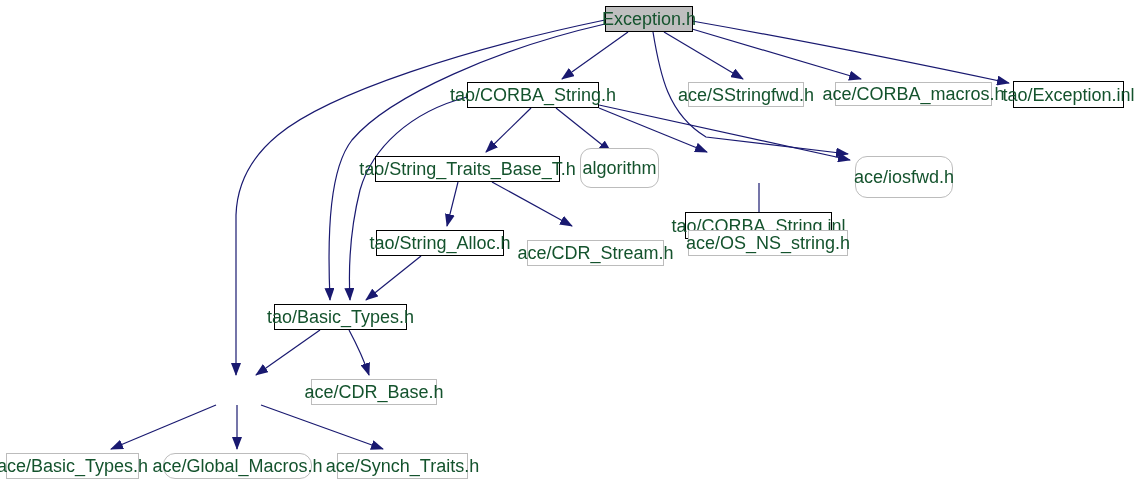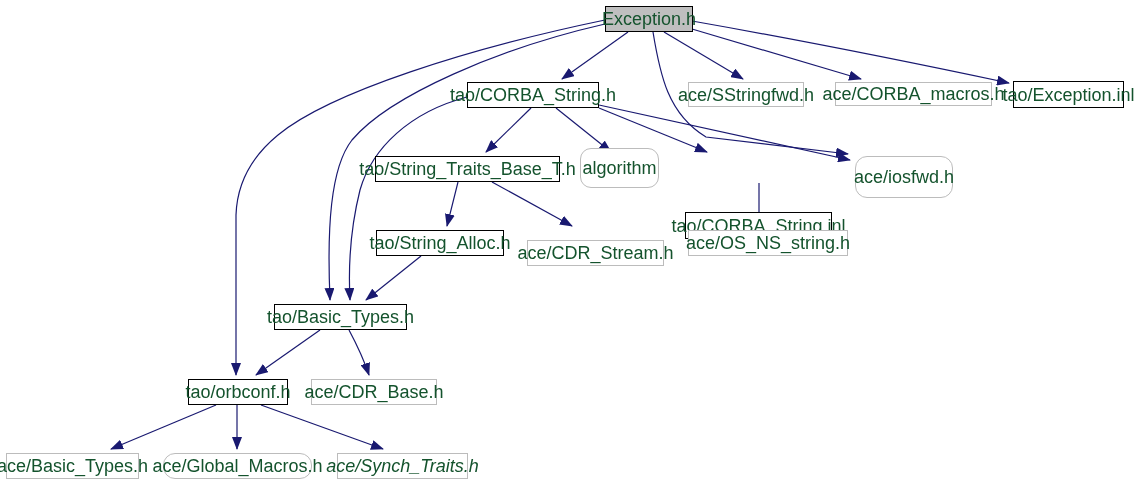--- a/index.html
+++ b/index.html
@@ -80,20 +80,19 @@
   <div class="node" style="left:580px;top:148px;width:79px;height:40px;border-radius:11px;">algorithm</div>
   <div class="node linked" style="left:685px;top:172px;width:147px;height:27px;margin-top:40px;">tao/CORBA_String.inl</div>
   <div class="node" style="left:855px;top:156px;width:98px;height:42px;border-radius:12px;">ace/iosfwd.h</div>
 
   <div class="node linked" style="left:376px;top:230px;width:128px;height:26px;">tao/String_Alloc.h</div>
   <div class="node" style="left:527px;top:240px;width:137px;height:26px;">ace/CDR_Stream.h</div>
   <div class="node" style="left:688px;top:230px;width:160px;height:26px;text-align:right;">ace/OS_NS_string.h</div>
 
   <div class="node linked" style="left:274px;top:304px;width:133px;height:26px;">tao/Basic_Types.h</div>
 
-  <div class="node linked" style="left:188px;top:379px;width:100px;height:26px;">tao/orbconf.h</div>
   <div class="node" style="left:311px;top:379px;width:126px;height:26px;">ace/CDR_Base.h</div>
 
   <div class="node" style="left:6px;top:453px;width:133px;height:26px;">ace/Basic_Types.h</div>
   <div class="node" style="left:163px;top:453px;width:149px;height:26px;border-radius:12px;">ace/Global_Macros.h</div>
-  <div class="node" style="left:337px;top:453px;width:131px;height:26px;font-style:italic;">ace/Synch_Traits.h</div>
+  <div class="node" style="left:337px;top:453px;width:131px;height:26px;">ace/Synch_Traits.h</div>
 
 </div>
 
 </body></html>

